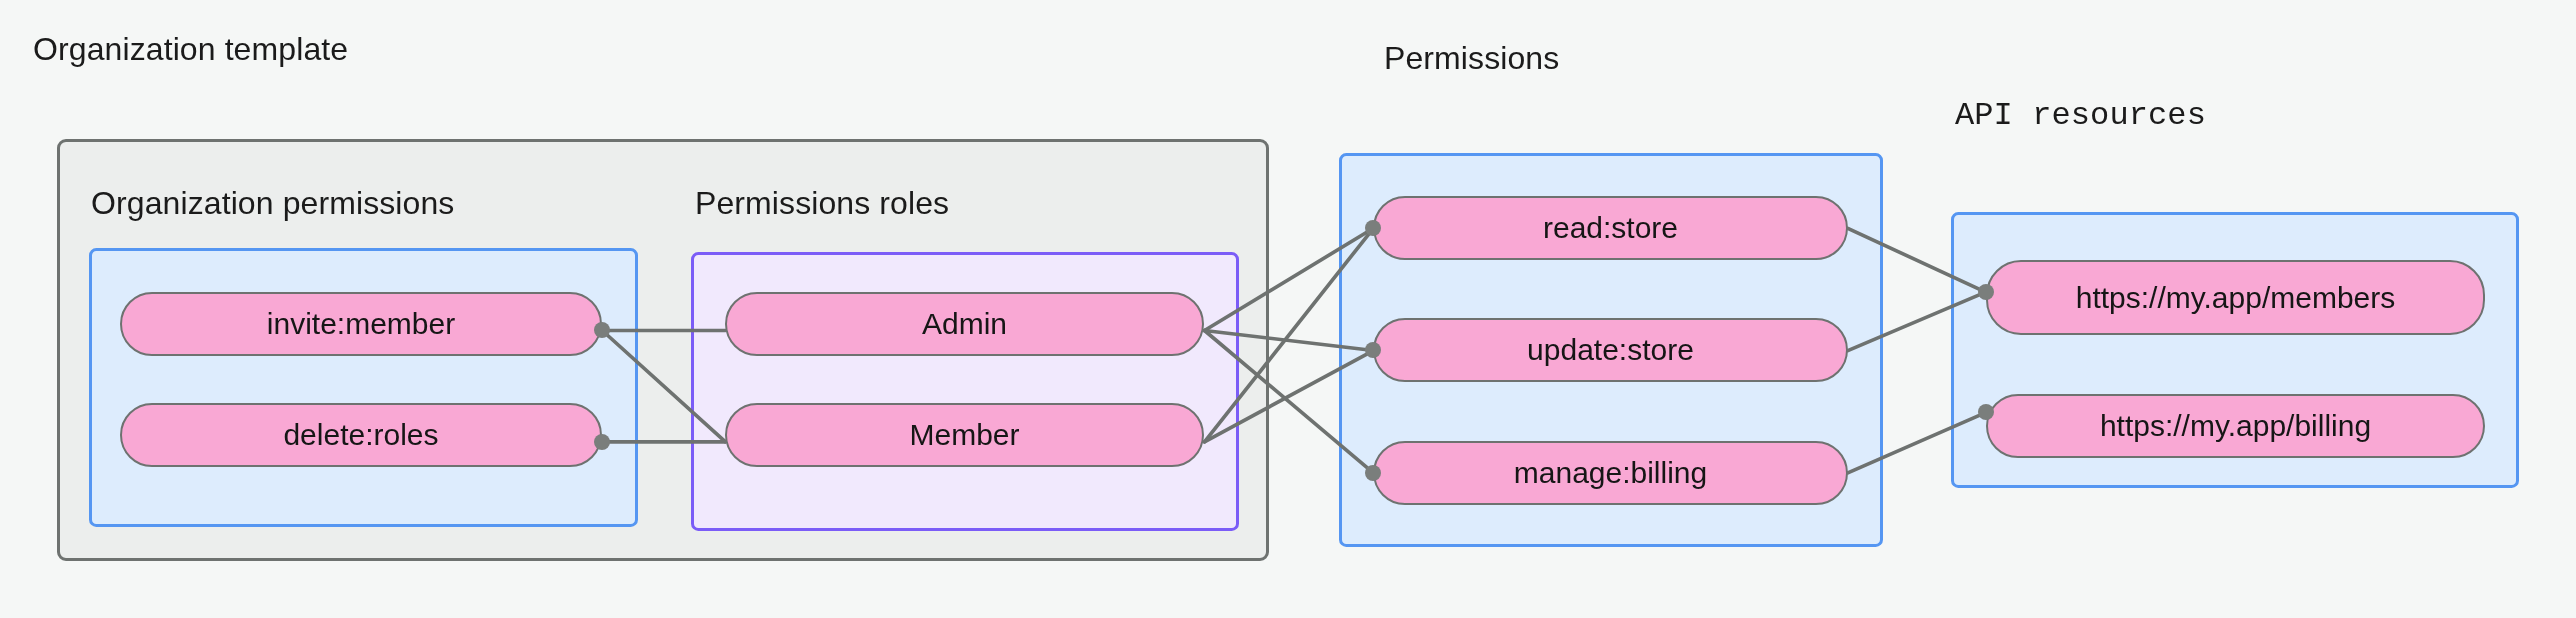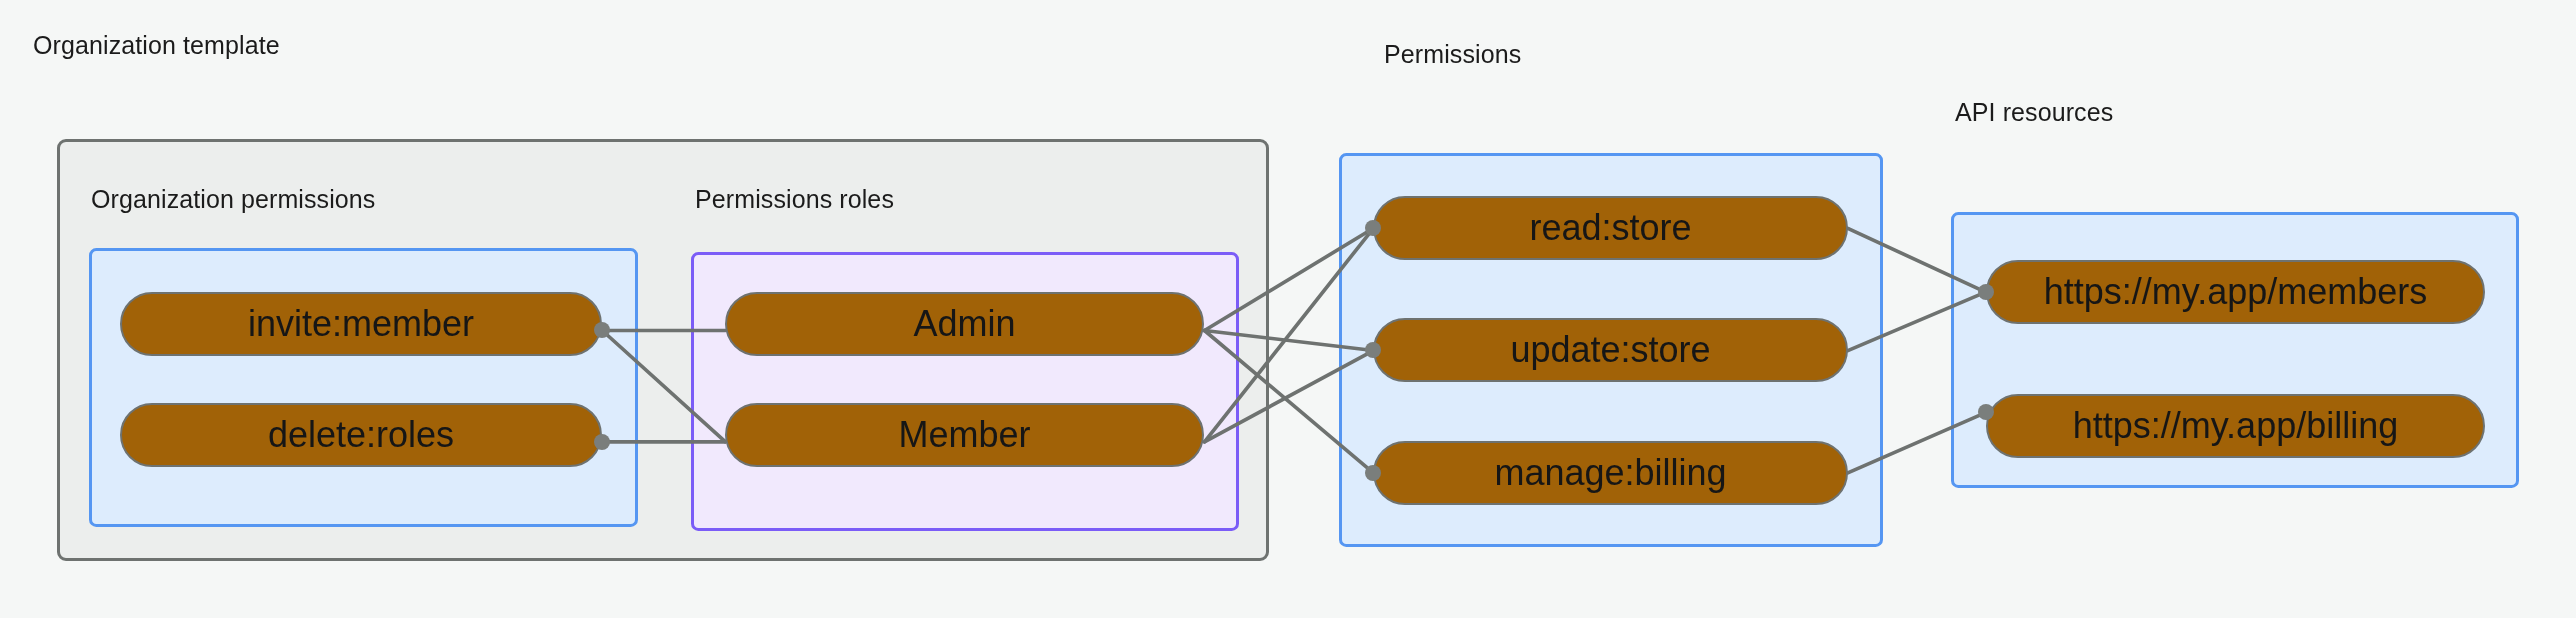--- a/index.html
+++ b/index.html
@@ -9,21 +9,21 @@
     background:#f5f7f6;
     font-family:"Liberation Sans","DejaVu Sans",sans-serif;
     overflow:hidden;
   }
   #canvas{position:relative;width:2576px;height:619px;}
 
   
   .group{position:absolute;box-sizing:border-box;}
   .group-title{
     position:absolute;
-    font-size:25px;
+    font-size:32px;
     color:#1b1b1b;
     line-height:1;
     white-space:nowrap;
     letter-spacing:0.1px;
   }
   .box-template{
     left:57px;top:139px;width:1212px;height:422px;
     background:#eceeed;border:3.7px solid #6e7270;border-radius:9px;
   }
   .box-orgperms{
@@ -39,25 +39,25 @@
     background:#ddecfd;border:3.7px solid #5596f2;border-radius:7.3px;
   }
   .box-apires{
     left:1951px;top:212px;width:568px;height:276px;
     background:#ddecfd;border:3.7px solid #5596f2;border-radius:7.3px;
   }
 
   
   .pill{
     position:absolute;box-sizing:border-box;
-    background:#a16207;
+    background:#f9a8d4;
     border:2.7px solid #6e7270;
     border-radius:35px;
     display:flex;align-items:center;justify-content:center;
-    font-size:36px;color:#161616;
+    font-size:30px;color:#161616;
     white-space:nowrap;
     z-index:4;
   }
 
   
   .dot{
     position:absolute;
     width:16.4px;height:16.4px;margin:-8.2px 0 0 -8.2px;
     border-radius:50%;
     background:#7a7e7c;
@@ -115,25 +115,25 @@
   <div class="pill" style="left:725px;top:403px;width:479px;height:64px;">Member</div>
 
   <div class="group-title" style="left:1341px;top:42px;margin-left:43px;">Permissions</div>
 
   <div class="group box-permissions"></div>
 
   <div class="pill" style="left:1373px;top:196px;width:475px;height:64px;">read:store</div>
   <div class="pill" style="left:1373px;top:441px;width:475px;height:64px;">manage:billing</div>
   <div class="pill" style="left:1373px;top:318px;width:475px;height:64px;">update:store</div>
 
-  <div class="group-title" style="left:1955px;top:100px;">API resources</div>
+  <div class="group-title" style="left:1955px;top:100px;font-family:Liberation Mono, monospace;">API resources</div>
 
   <div class="group box-apires"></div>
 
-  <div class="pill" style="left:1986px;top:260px;width:499px;height:64px;">https://my.app/members</div>
+  <div class="pill" style="left:1986px;top:260px;width:499px;height:75px;">https://my.app/members</div>
   <div class="pill" style="left:1986px;top:394px;width:499px;height:64px;">https://my.app/billing</div>
 
   <div class="dot" style="left:602px;top:330px;"></div>
   <div class="dot" style="left:602px;top:442px;"></div>
   <div class="dot" style="left:1373px;top:228px;"></div>
   <div class="dot" style="left:1373px;top:350px;"></div>
   <div class="dot" style="left:1373px;top:473px;"></div>
   <div class="dot" style="left:1986px;top:292px;"></div>
   <div class="dot" style="left:1986px;top:412px;"></div>
 

